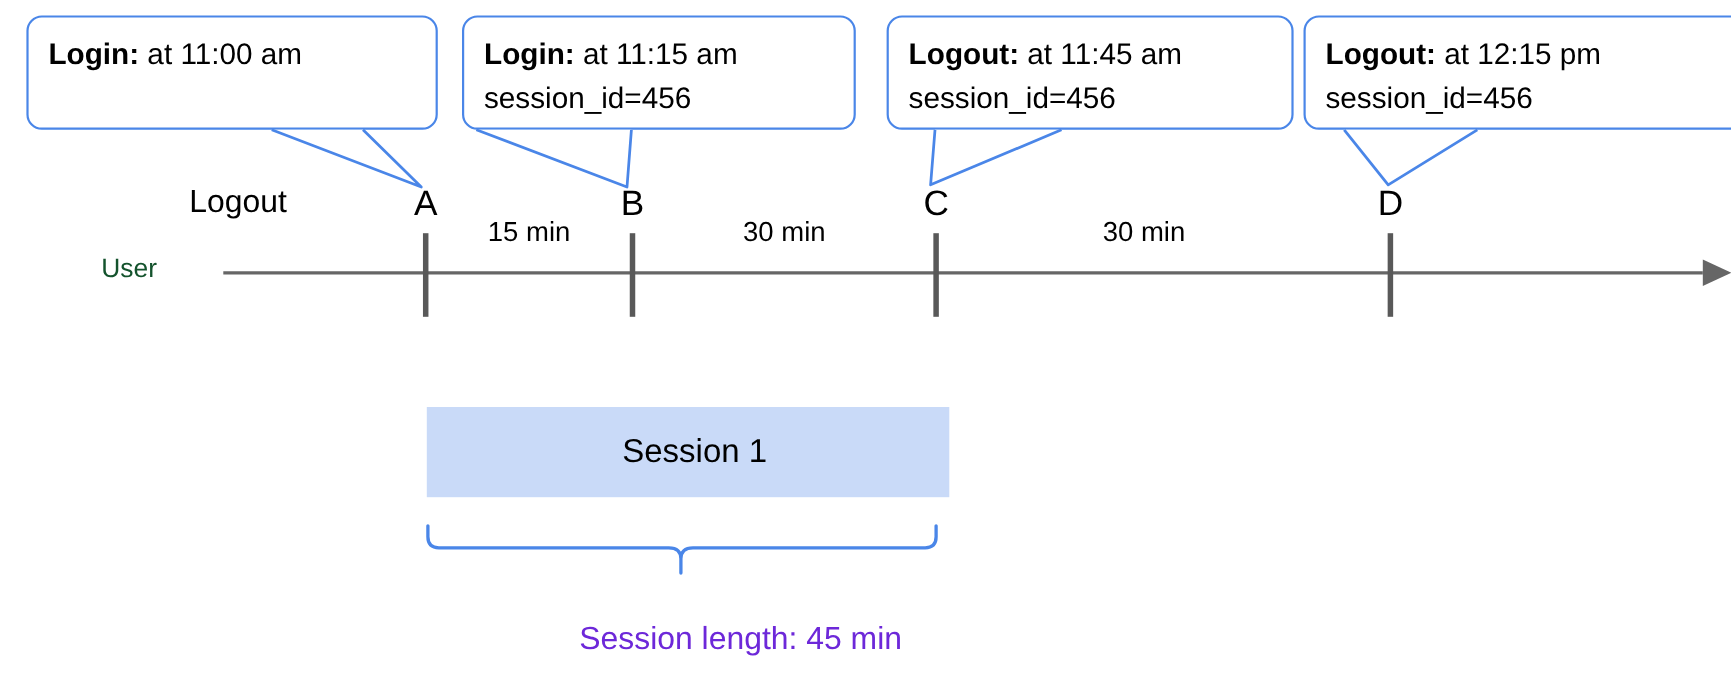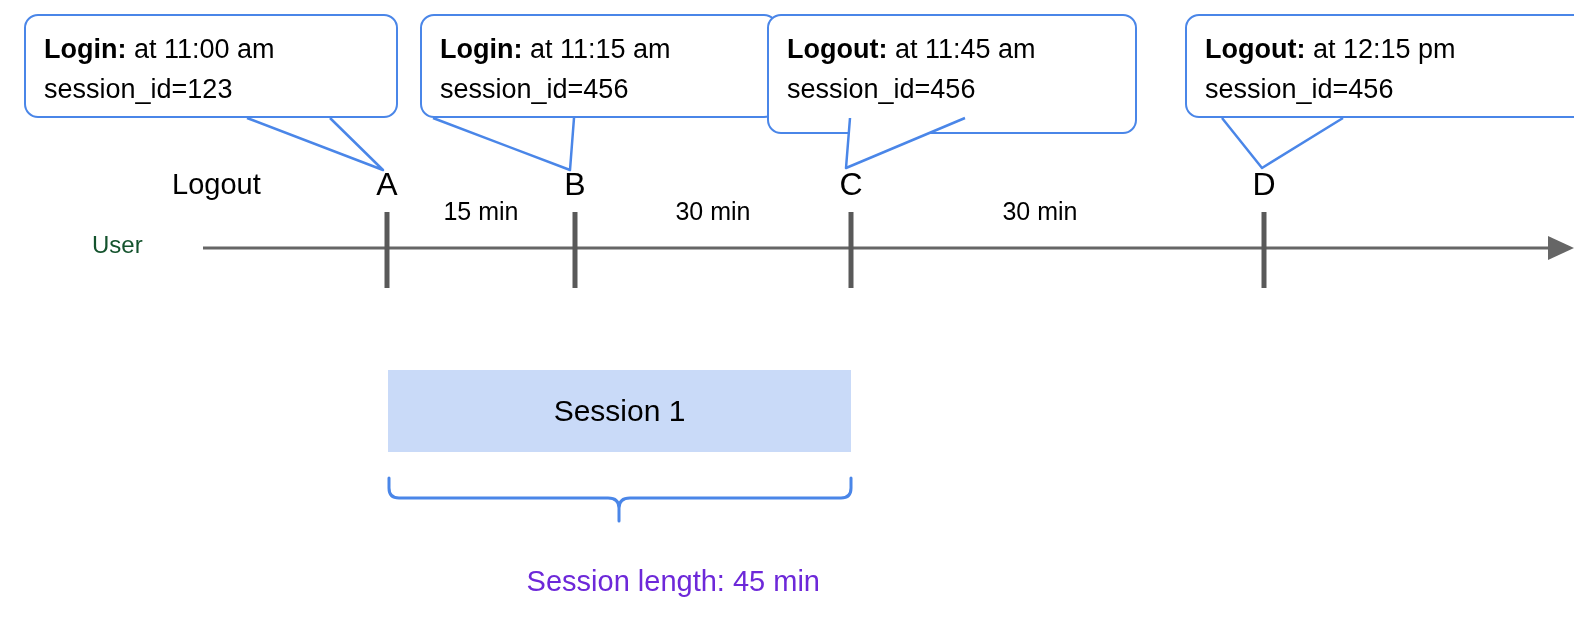--- a/index.html
+++ b/index.html
@@ -75,46 +75,46 @@
     white-space: nowrap;
   }
   .session-bar {
     position: absolute;
     background: #c9daf8;
     display: flex;
     align-items: center;
     justify-content: center;
     font-size: 30px;
     color: #000000;
+    padding-left: 12px;
   }
   .session-caption {
     position: absolute;
     font-size: 29px;
     line-height: 1;
     color: #6d28d9;
     text-align: right;
     white-space: nowrap;
   }
 </style>
 </head>
 <body>
 
 <div id="diagram">
 
   <div class="callout" style="left:24px; top:14px; width:374px; height:104px;">
     <span><span class="lead">Login:</span><span> at 11:00 am</span></span>
-    <span class="line2">session_id=123</span>
   </div>
 
   <div class="callout" style="left:420px; top:14px; width:358px; height:104px;">
     <span><span class="lead">Login:</span><span> at 11:15 am</span></span>
     <span class="line2">session_id=456</span>
   </div>
 
-  <div class="callout" style="left:767px; top:14px; width:370px; height:120px;">
+  <div class="callout" style="left:806px; top:14px; width:370px; height:104px;">
     <span><span class="lead">Logout:</span><span> at 11:45 am</span></span>
     <span class="line2">session_id=456</span>
   </div>
 
   <div class="callout" style="left:1185px; top:14px; width:436px; height:104px;">
     <span><span class="lead">Logout:</span><span> at 12:15 pm</span></span>
     <span class="line2">session_id=456</span>
   </div>
 
   <svg class="svg-layer" viewBox="0 0 1574 630" xmlns="http://www.w3.org/2000/svg">

